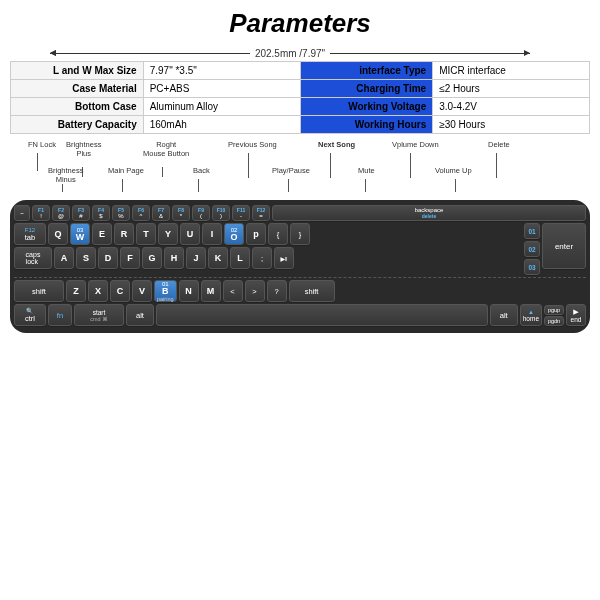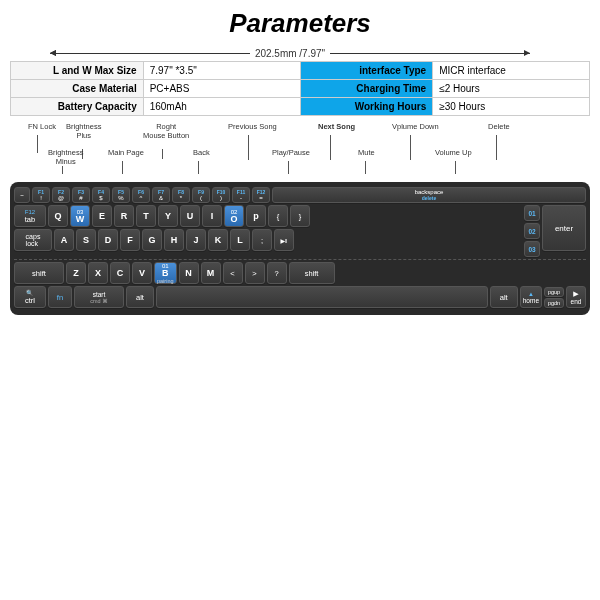--- a/index.html
+++ b/index.html
@@ -105,21 +105,21 @@
     }
 
     .specs-table td:nth-child(2) {
       width: 130px;
     }
 
     .specs-table td:nth-child(3) {
       font-weight: bold;
       text-align: right;
       width: 110px;
-      background: #0ea5e9;
+      background: #1d4ed8;
     }
 
     .specs-table td:nth-child(4) {
       width: 130px;
     }
 
     
     .keyboard-section {
       position: relative;
       margin-top: 4px;
@@ -137,21 +137,21 @@
     .ann {
       position: absolute;
       text-align: center;
       white-space: nowrap;
       line-height: 1.2;
     }
 
     
     .kbd-body {
       background: #2a2a2a;
-      border-radius: 8px;
+      border-radius: 16px;
       padding: 5px 4px 5px 4px;
       position: relative;
     }
 
     .kbd-row {
       display: flex;
       align-items: center;
       margin-bottom: 2px;
       gap: 2px;
     }
@@ -233,20 +233,26 @@
         <td>interface Type</td>
         <td>MICR interface</td>
       </tr>
       <tr>
         <td>Case Material</td>
         <td>PC+ABS</td>
         <td>Charging Time</td>
         <td>≤2 Hours</td>
       </tr>
       <tr>
+        <td>Bottom Case</td>
+        <td>Aluminum Alloy</td>
+        <td>Working Voltage</td>
+        <td>3.0-4.2V</td>
+      </tr>
+      <tr>
         <td>Battery Capacity</td>
         <td>160mAh</td>
         <td>Working Hours</td>
         <td>≥30 Hours</td>
       </tr>
     </tbody>
   </table>
 
   <div class="keyboard-section">
 

